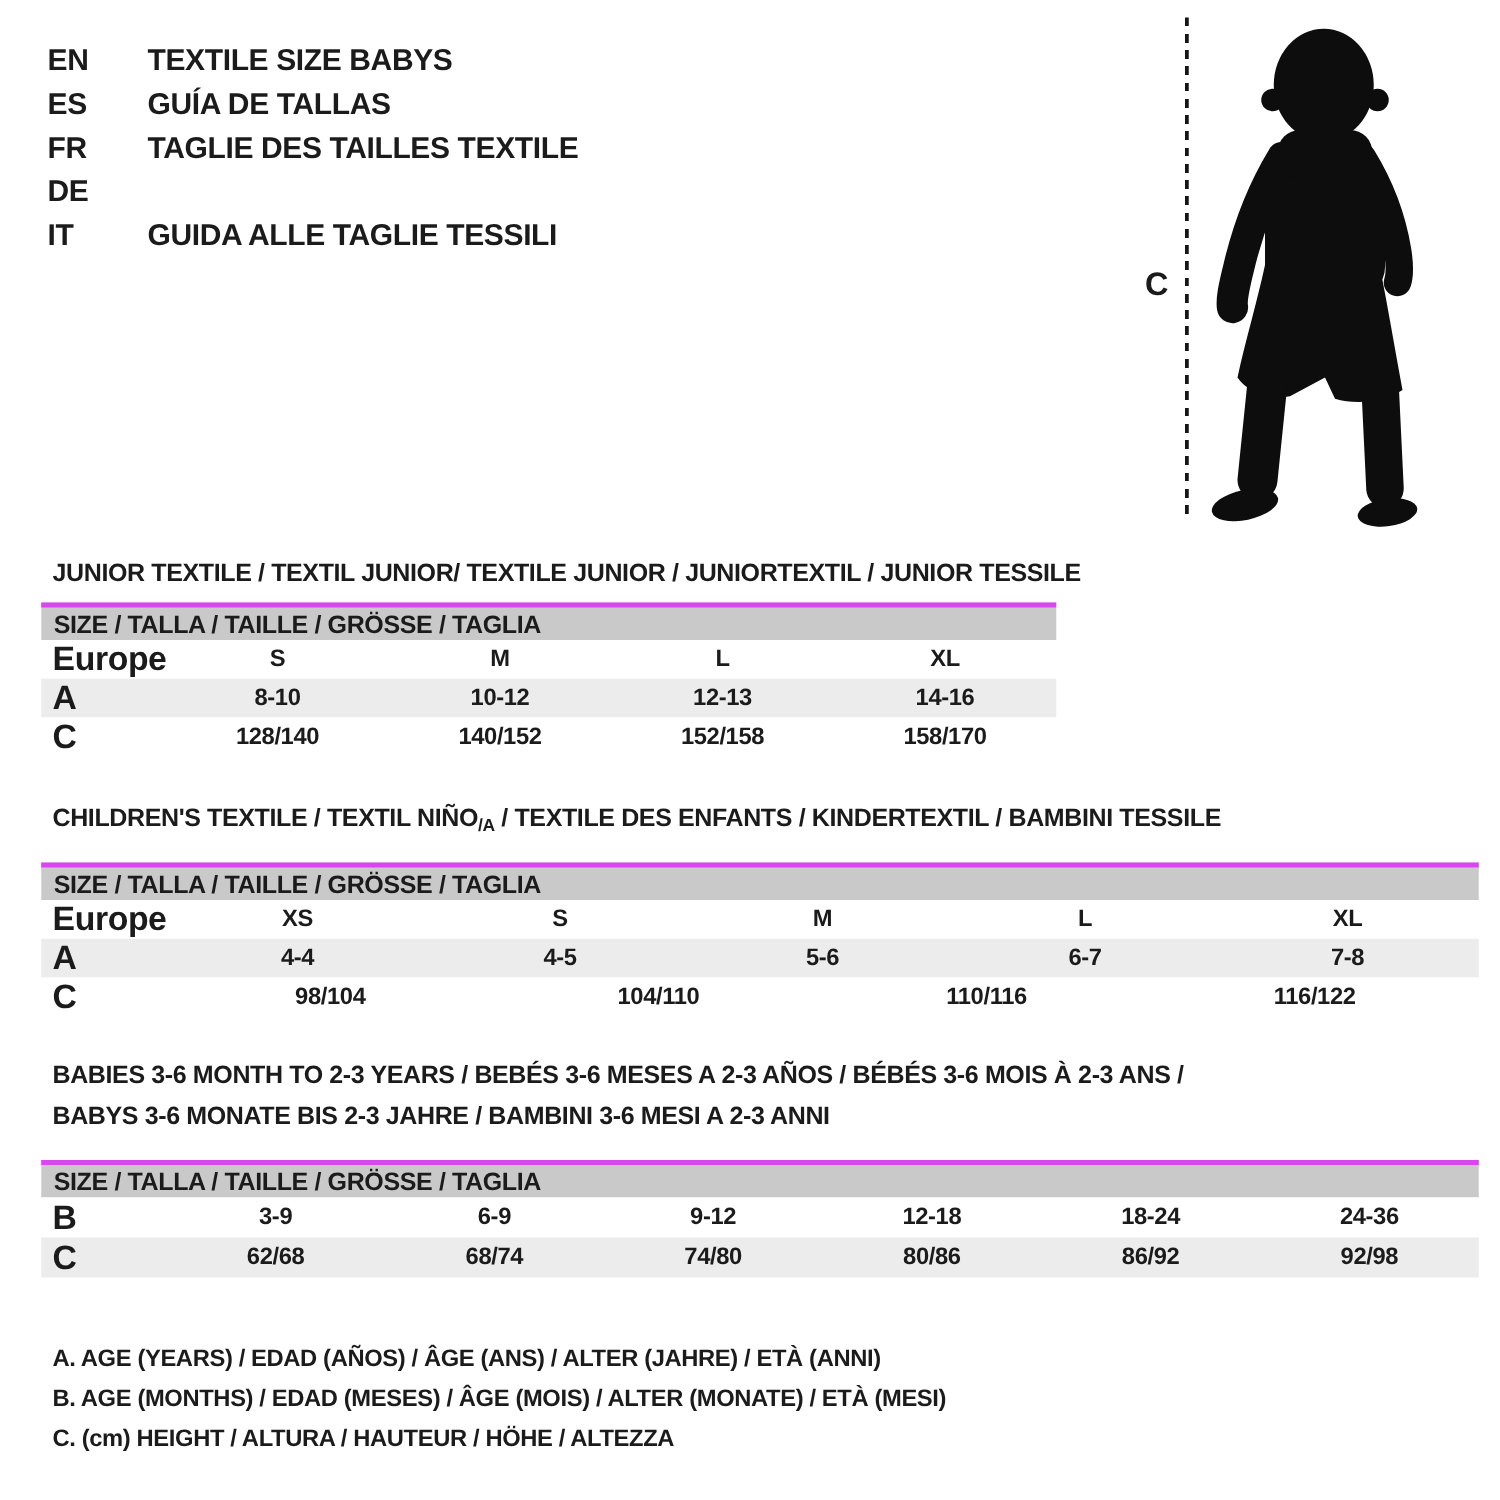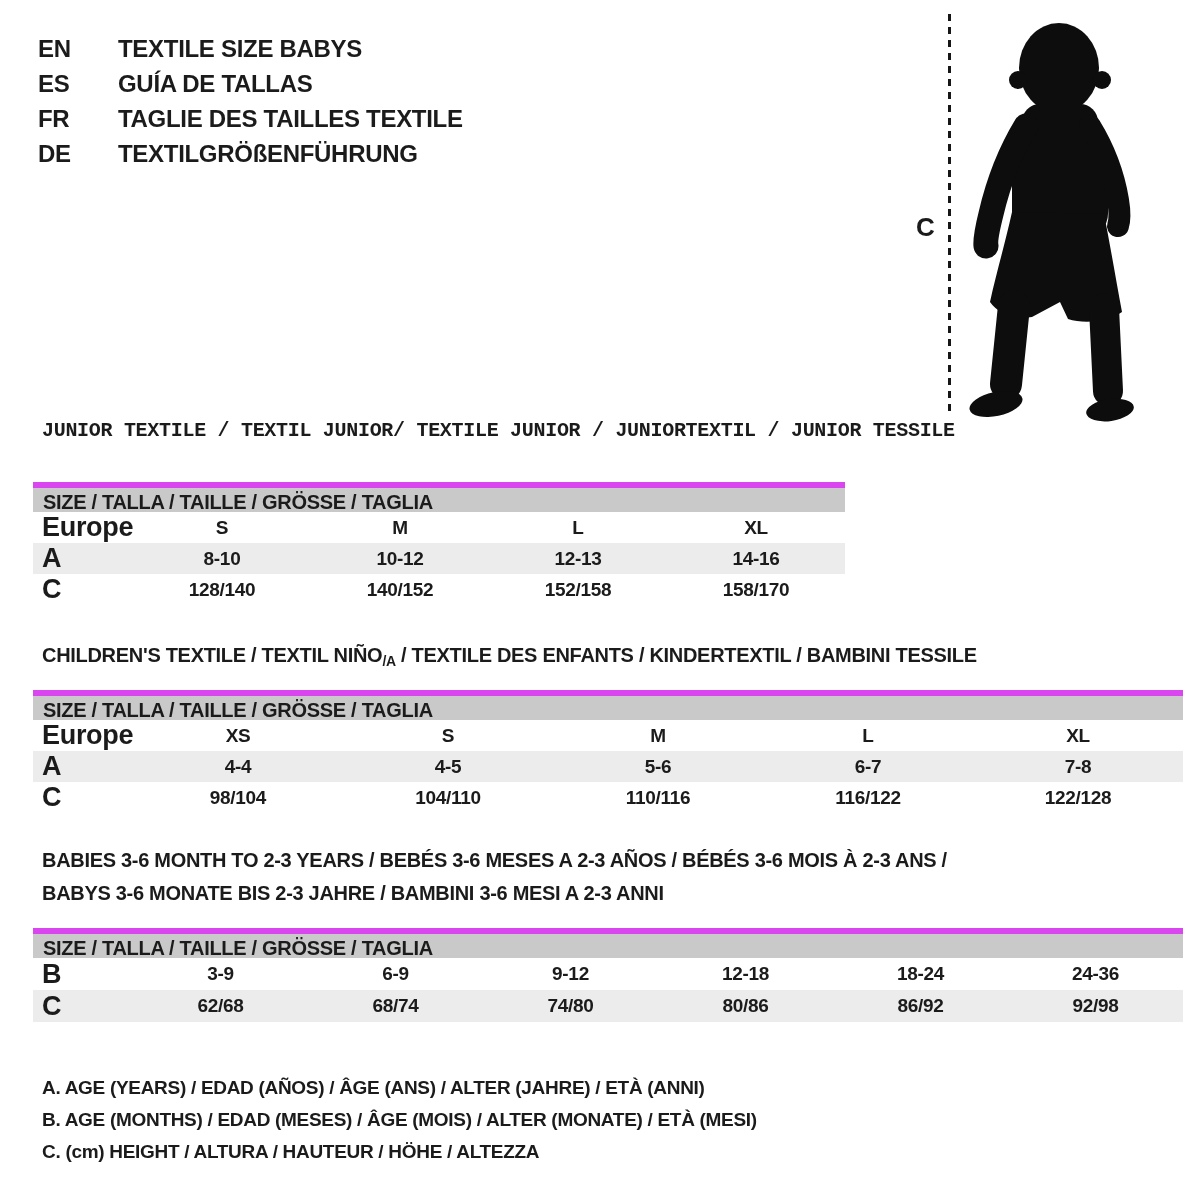--- a/index.html
+++ b/index.html
@@ -19,21 +19,21 @@
     background:repeating-linear-gradient(to bottom,#161616 0 7px,transparent 7px 13px);
   }
   .baby-svg{position:absolute;left:962px;top:16px;width:178px;height:408px;}
   
   .sec-title{position:absolute;left:42px;font-size:20px;line-height:22px;white-space:nowrap;}
   .sec-title .subsc{font-size:14px;position:relative;top:4px;}
   
   .tbl{position:absolute;left:33px;}
   .tbl-head{
     box-sizing:border-box;height:30px;line-height:28px;padding-left:10px;
-    background:#c9c9c9;border-top:6px solid #d946ef;font-size:20px;
+    background:#c9c9c9;border-top:4px solid #d946ef;font-size:20px;
   }
   .trow{display:flex;height:31px;line-height:31px;font-size:19px;background:#ffffff;}
   .tbl-babies .trow{height:32px;line-height:32px;}
   .trow.shaded{background:#ececec;}
   .cell{white-space:nowrap;}
   .cell.label{box-sizing:border-box;width:100px;padding-left:9px;text-align:left;font-size:27px;}
   .cell.val{flex:1;text-align:center;}
   
   .legend{position:absolute;left:42px;top:1072px;font-size:19px;line-height:32px;}
   .title-line{white-space:nowrap;}
@@ -51,21 +51,24 @@
     <div class="lang-row">
       <span class="lang-code">ES</span>
       <span class="lang-label">GUÍA DE TALLAS</span>
     </div>
     <div class="lang-row">
       <span class="lang-code">FR</span>
       <span class="lang-label">TAGLIE DES TAILLES TEXTILE</span>
     </div>
     <div class="lang-row">
       <span class="lang-code">DE</span>
-      <span class="lang-label">TEXTILGRÖßENFÜHRUNG</span>
+    </div>
+    <div class="lang-row">
+      <span class="lang-code">IT</span>
+      <span class="lang-label">GUIDA ALLE TAGLIE TESSILI</span>
     </div>
   </div>
 
   <span class="measure-label">C</span>
   <div class="dash-line"></div>
   <svg class="baby-svg" viewBox="0 0 178 408" xmlns="http://www.w3.org/2000/svg">
     <g fill="#0d0d0d" stroke="none">
       <ellipse cx="97" cy="52" rx="40" ry="45"></ellipse>
       <circle cx="56" cy="64" r="9"></circle>
       <circle cx="140" cy="64" r="9"></circle>
@@ -74,21 +77,21 @@
       <path d="M50,196 C43,228 34,258 28,286 C36,298 54,304 70,301 L98,286 L106,303 C122,308 146,306 160,296 C154,264 148,228 142,198 Z"></path>
       <path d="M64,110 C47,138 36,168 29,198 C25,214 23,224 24,230" fill="none" stroke="#0d0d0d" stroke-width="25" stroke-linecap="round"></path>
       <path d="M128,110 C144,136 152,160 156,184 C158,196 158,204 156,210" fill="none" stroke="#0d0d0d" stroke-width="22" stroke-linecap="round"></path>
       <path d="M52,290 L44,368" fill="none" stroke="#0d0d0d" stroke-width="32" stroke-linecap="round"></path>
       <path d="M142,292 L146,375" fill="none" stroke="#0d0d0d" stroke-width="30" stroke-linecap="round"></path>
       <ellipse cx="34" cy="388" rx="27" ry="12" transform="rotate(-12 34 388)"></ellipse>
       <ellipse cx="148" cy="394" rx="24" ry="11" transform="rotate(-8 148 394)"></ellipse>
     </g>
   </svg>
 
-  <div class="sec-title" style="top:420px;font-family:Liberation Mono, monospace;">JUNIOR TEXTILE / TEXTIL JUNIOR/ TEXTILE JUNIOR / JUNIORTEXTIL / JUNIOR TESSILE</div>
+  <div class="sec-title" style="top:448px;">JUNIOR TEXTILE / TEXTIL JUNIOR/ TEXTILE JUNIOR / JUNIORTEXTIL / JUNIOR TESSILE</div>
   <div class="tbl tbl-junior" style="top:482px;width:812px;">
     <div class="tbl-head">SIZE / TALLA / TAILLE / GRÖSSE / TAGLIA</div>
     <div>
         <div class="trow">
           <div class="cell label">Europe</div>
           <div class="cell val">S</div>
           <div class="cell val">M</div>
           <div class="cell val">L</div>
           <div class="cell val">XL</div>
         </div>
@@ -128,21 +131,20 @@
           <div class="cell val">5-6</div>
           <div class="cell val">6-7</div>
           <div class="cell val">7-8</div>
         </div>
         <div class="trow">
           <div class="cell label">C</div>
           <div class="cell val">98/104</div>
           <div class="cell val">104/110</div>
           <div class="cell val">110/116</div>
           <div class="cell val">116/122</div>
-          <div class="cell val">122/128</div>
         </div>
       </div>
   </div>
 
   <div class="sec-title" style="top:849px;">
     <div class="title-line">BABIES 3-6 MONTH TO 2-3 YEARS / BEBÉS 3-6 MESES A 2-3 AÑOS / BÉBÉS 3-6 MOIS À 2-3 ANS /</div>
     <div class="title-line" style="margin-top:11px;">BABYS 3-6 MONATE BIS 2-3 JAHRE / BAMBINI 3-6 MESI A 2-3 ANNI</div>
   </div>
   <div class="tbl tbl-babies" style="top:928px;width:1150px;">
     <div class="tbl-head">SIZE / TALLA / TAILLE / GRÖSSE / TAGLIA</div>

